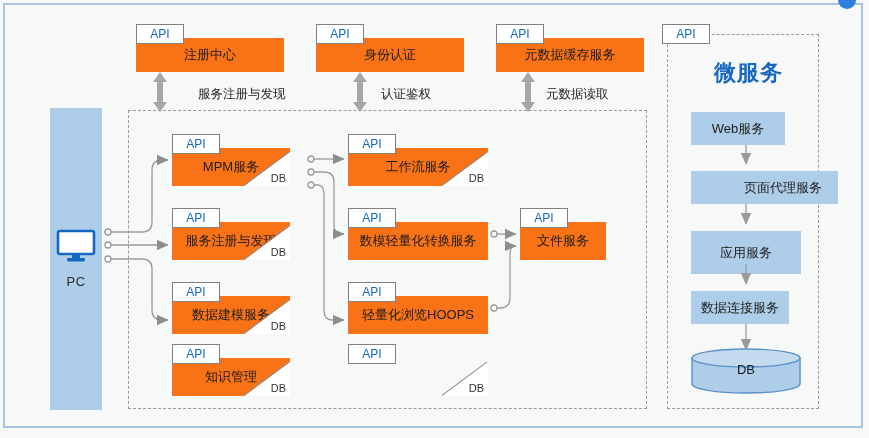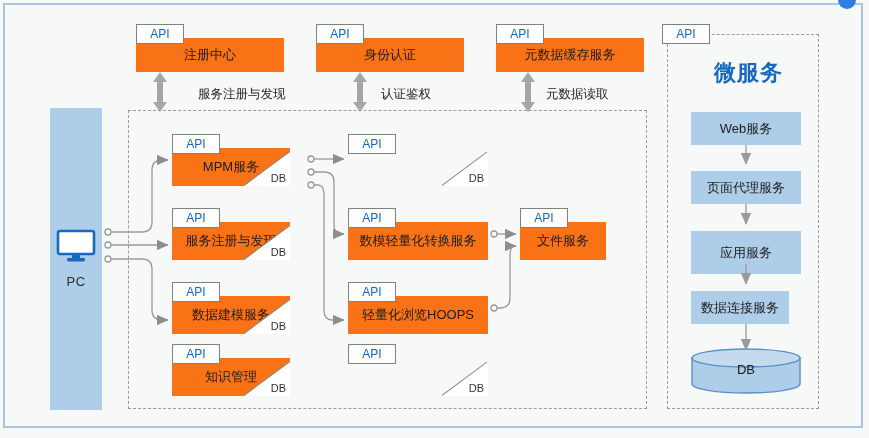--- a/index.html
+++ b/index.html
@@ -213,20 +213,23 @@
     </div>
     <div class="api-tag">API</div>
     <div class="dbcorner">
       <div class="tri"></div>
         <div class="diag"></div>
       <div class="dbtxt">DB</div>
     </div>
   </div>
 
   <div class="svc" style="left:348px;top:134px;width:140px;height:52px;">
+    <div class="body">
+      <span>工作流服务</span>
+    </div>
     <div class="api-tag">API</div>
     <div class="dbcorner">
       <div class="tri"></div>
         <div class="diag"></div>
       <div class="dbtxt">DB</div>
     </div>
   </div>
 
   <div class="svc" style="left:348px;top:208px;width:140px;height:52px;">
     <div class="body">
@@ -251,22 +254,22 @@
     </div>
   </div>
 
   <div class="svc" style="left:520px;top:208px;width:86px;height:52px;">
     <div class="body">
       <span>文件服务</span>
     </div>
     <div class="api-tag">API</div>
   </div>
 
-  <div class="mbox" style="left:691px;top:112px;width:110px;height:33px;">Web服务</div>
-  <div class="mbox" style="left:691px;top:171px;width:110px;height:33px;">页面代理服务</div>
+  <div class="mbox" style="left:691px;top:112px;width:94px;height:33px;">Web服务</div>
+  <div class="mbox" style="left:691px;top:171px;width:110px;height:33px;padding-left:37px;">页面代理服务</div>
   <div class="mbox" style="left:691px;top:231px;width:110px;height:43px;">应用服务</div>
   <div class="mbox" style="left:691px;top:291px;width:98px;height:33px;">数据连接服务</div>
 
   <div class="cyl" style="left:691px;top:348px;width:110px;height:46px;">
     <svg width="110" height="46" viewBox="0 0 110 46">
       <path d="M1,10 L1,36 A 54 9 0 0 0 109 36 L109,10 Z" fill="#aecde8" stroke="#5b8fc9" stroke-width="1.4"></path>
       <ellipse cx="55" cy="10" rx="54" ry="9" fill="#c4dbef" stroke="#5b8fc9" stroke-width="1.4"></ellipse>
     </svg>
     <div style="position:absolute;left:0;top:14px;width:110px;text-align:center;font-size:13px;color:#1c1c1c;">DB</div>
   </div>

